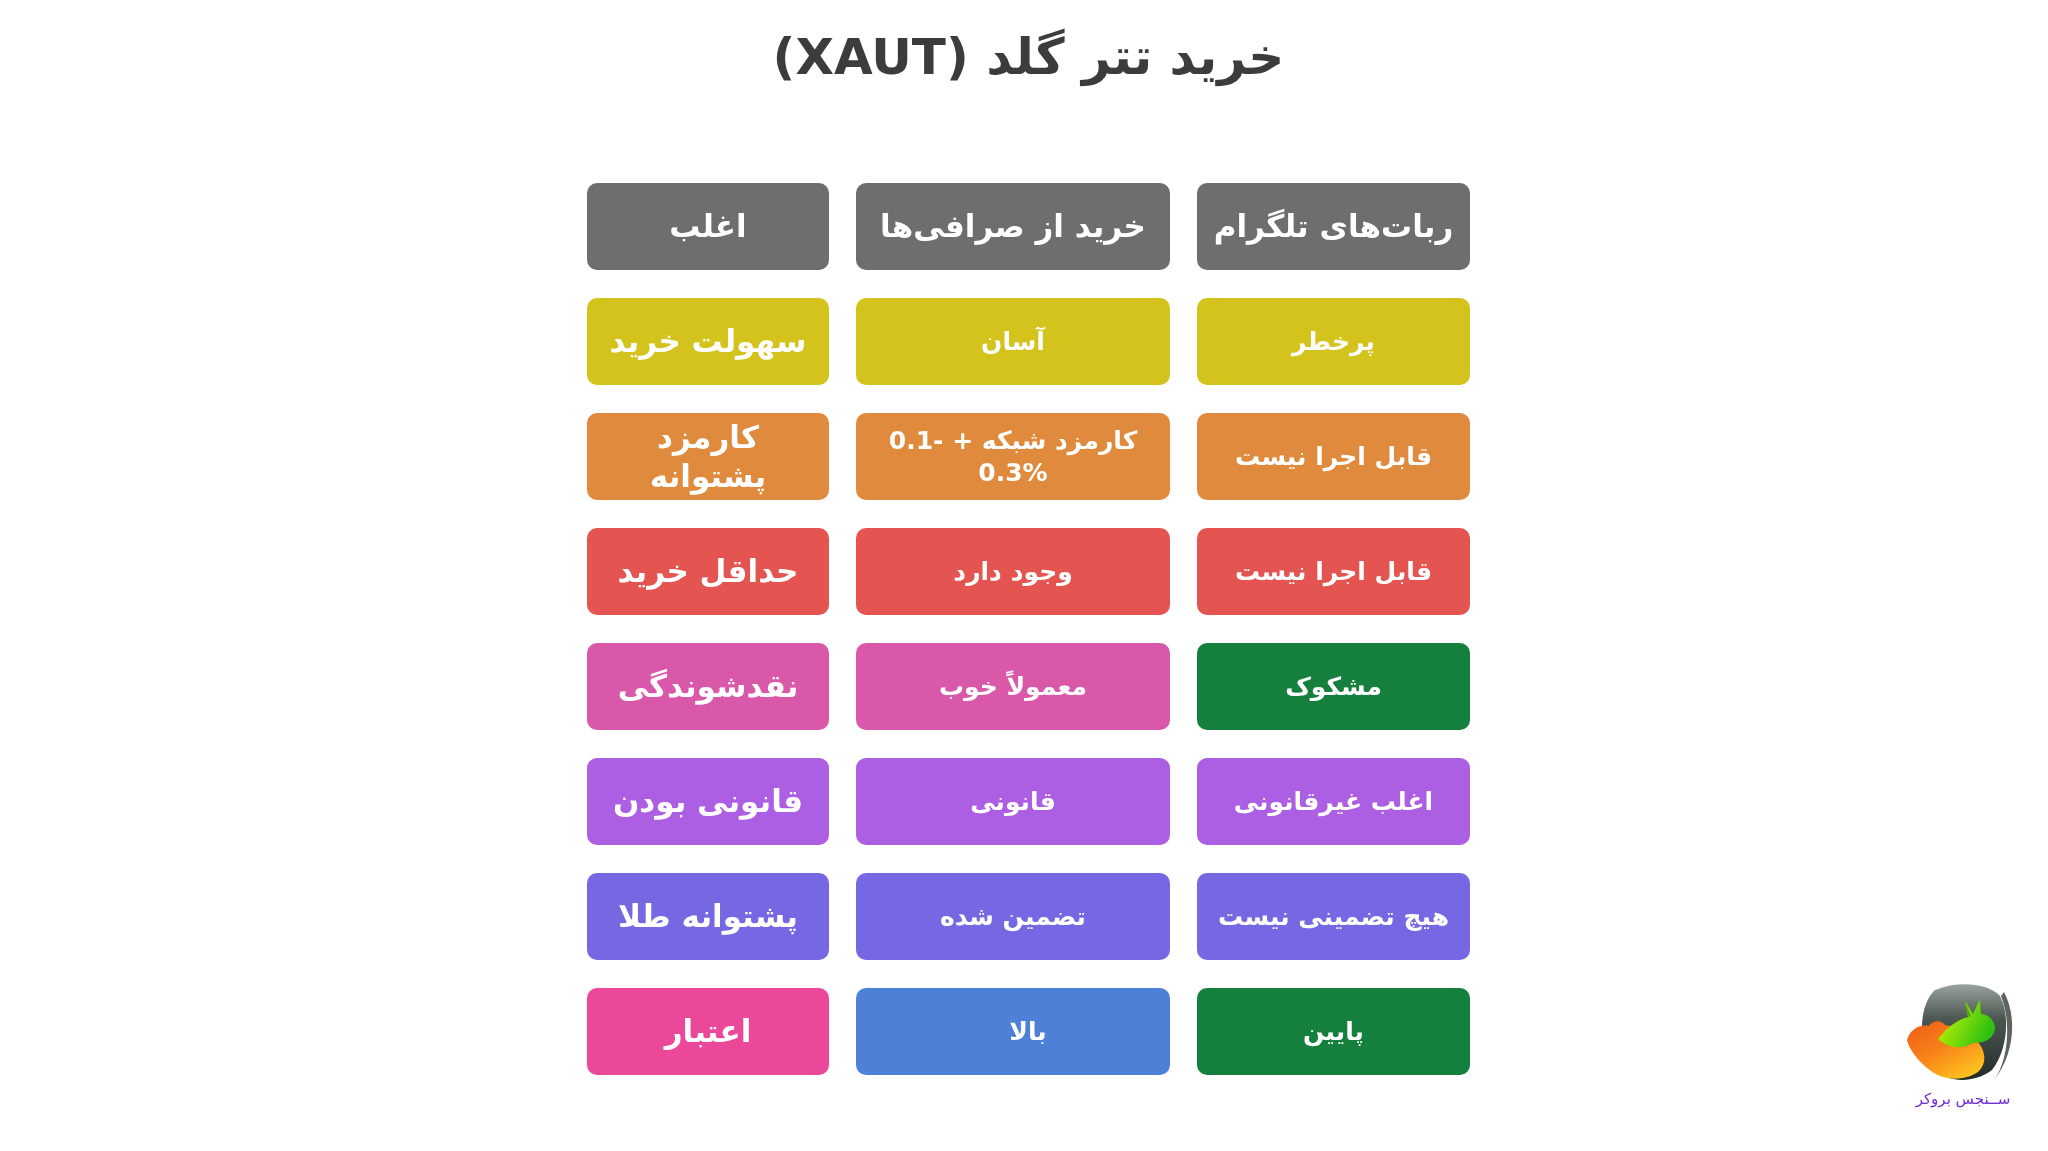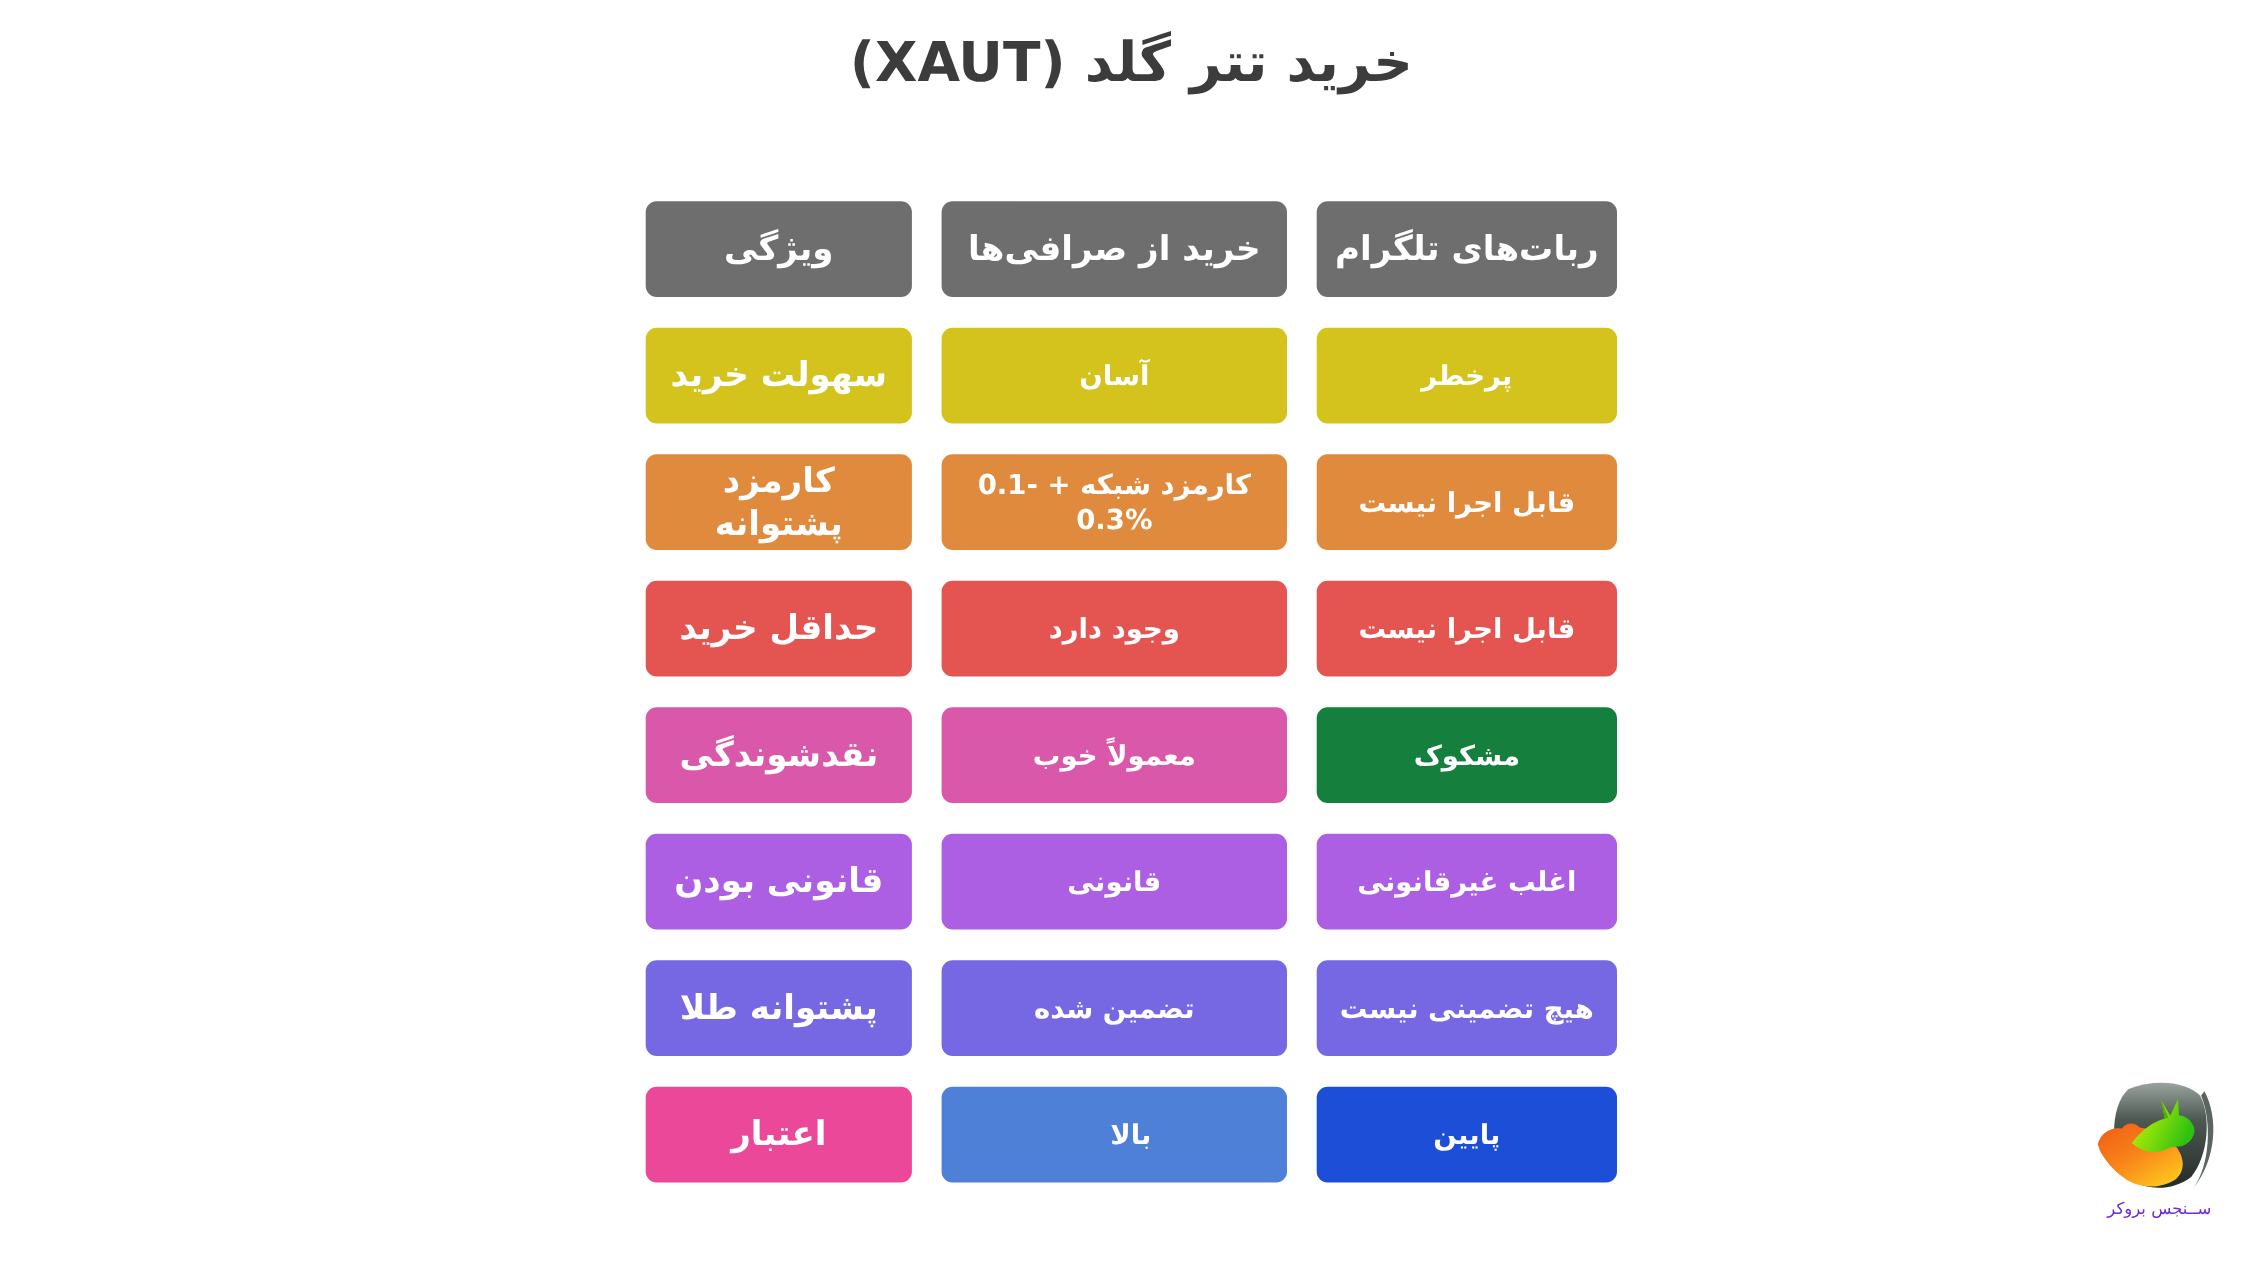--- a/index.html
+++ b/index.html
@@ -38,21 +38,21 @@
   }
 </style>
 </head>
 <body>
 
 <div class="stage">
 
   <h1 class="title">خرید تتر گلد (XAUT)</h1>
 
   <div class="grid" id="comparison-grid">
-      <div class="cell header" style="background: rgb(110, 110, 110);">ویژگی</div>
+      <div class="cell header" style="background: rgb(110, 110, 110);">اغلب</div>
       <div class="cell header" style="background: rgb(110, 110, 110);">خرید از صرافی‌ها</div>
       <div class="cell header" style="background: rgb(110, 110, 110);">ربات‌های تلگرام</div>
       <div class="cell feature" style="background: rgb(211, 195, 28);">سهولت خرید</div>
       <div class="cell value" style="background: rgb(211, 195, 28);">آسان</div>
       <div class="cell value" style="background: rgb(211, 195, 28);">پرخطر</div>
       <div class="cell feature" style="background: rgb(223, 138, 60);">کارمزد پشتوانه</div>
       <div class="cell value" style="background: rgb(223, 138, 60);">کارمزد شبکه + ‎0.1-0.3%</div>
       <div class="cell value" style="background: rgb(223, 138, 60);">قابل اجرا نیست</div>
       <div class="cell feature" style="background: rgb(228, 85, 81);">حداقل خرید</div>
       <div class="cell value" style="background: rgb(228, 85, 81);">وجود دارد</div>
@@ -61,21 +61,21 @@
       <div class="cell value" style="background: rgb(218, 88, 170);">معمولاً خوب</div>
       <div class="cell value" style="background: #15803d;">مشکوک</div>
       <div class="cell feature" style="background: rgb(173, 95, 228);">قانونی بودن</div>
       <div class="cell value" style="background: rgb(173, 95, 228);">قانونی</div>
       <div class="cell value" style="background: rgb(173, 95, 228);">اغلب غیرقانونی</div>
       <div class="cell feature" style="background: rgb(118, 103, 226);">پشتوانه طلا</div>
       <div class="cell value" style="background: rgb(118, 103, 226);">تضمین شده</div>
       <div class="cell value" style="background: rgb(118, 103, 226);">هیچ تضمینی نیست</div>
       <div class="cell feature" style="background: #ec4899;">اعتبار</div>
       <div class="cell value" style="background: rgb(77, 128, 214); padding-left: 44px;">بالا</div>
-      <div class="cell value" style="background: #1d4ed8;">پایین</div>
+      <div class="cell value" style="background: #15803d;">پایین</div>
     </div>
 
   <div class="logo">
     <svg width="116" height="112" viewBox="0 0 116 112">
       <defs>
         <linearGradient id="gShield" x1="0" y1="0" x2="0" y2="1">
           <stop offset="0" stop-color="#9aa49e"></stop>
           <stop offset="0.35" stop-color="#4d5853"></stop>
           <stop offset="1" stop-color="#232b28"></stop>
         </linearGradient>

